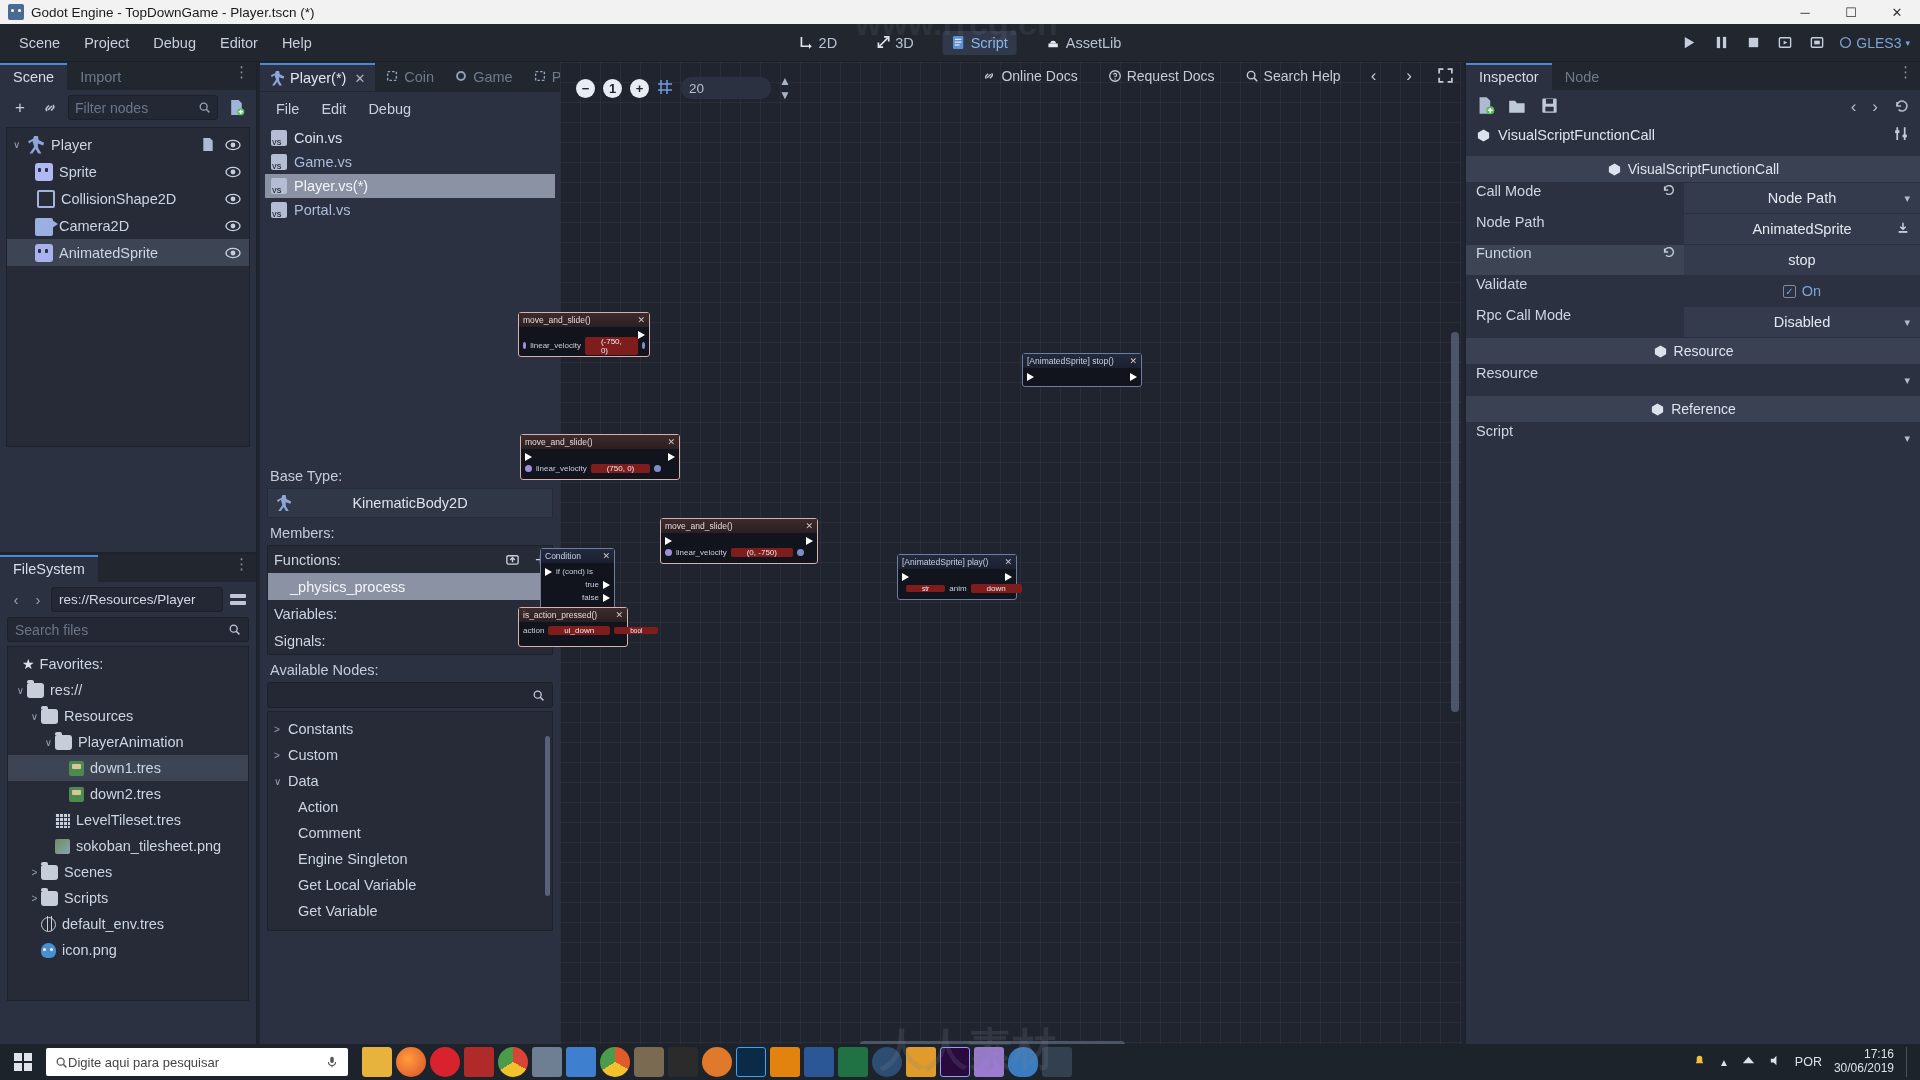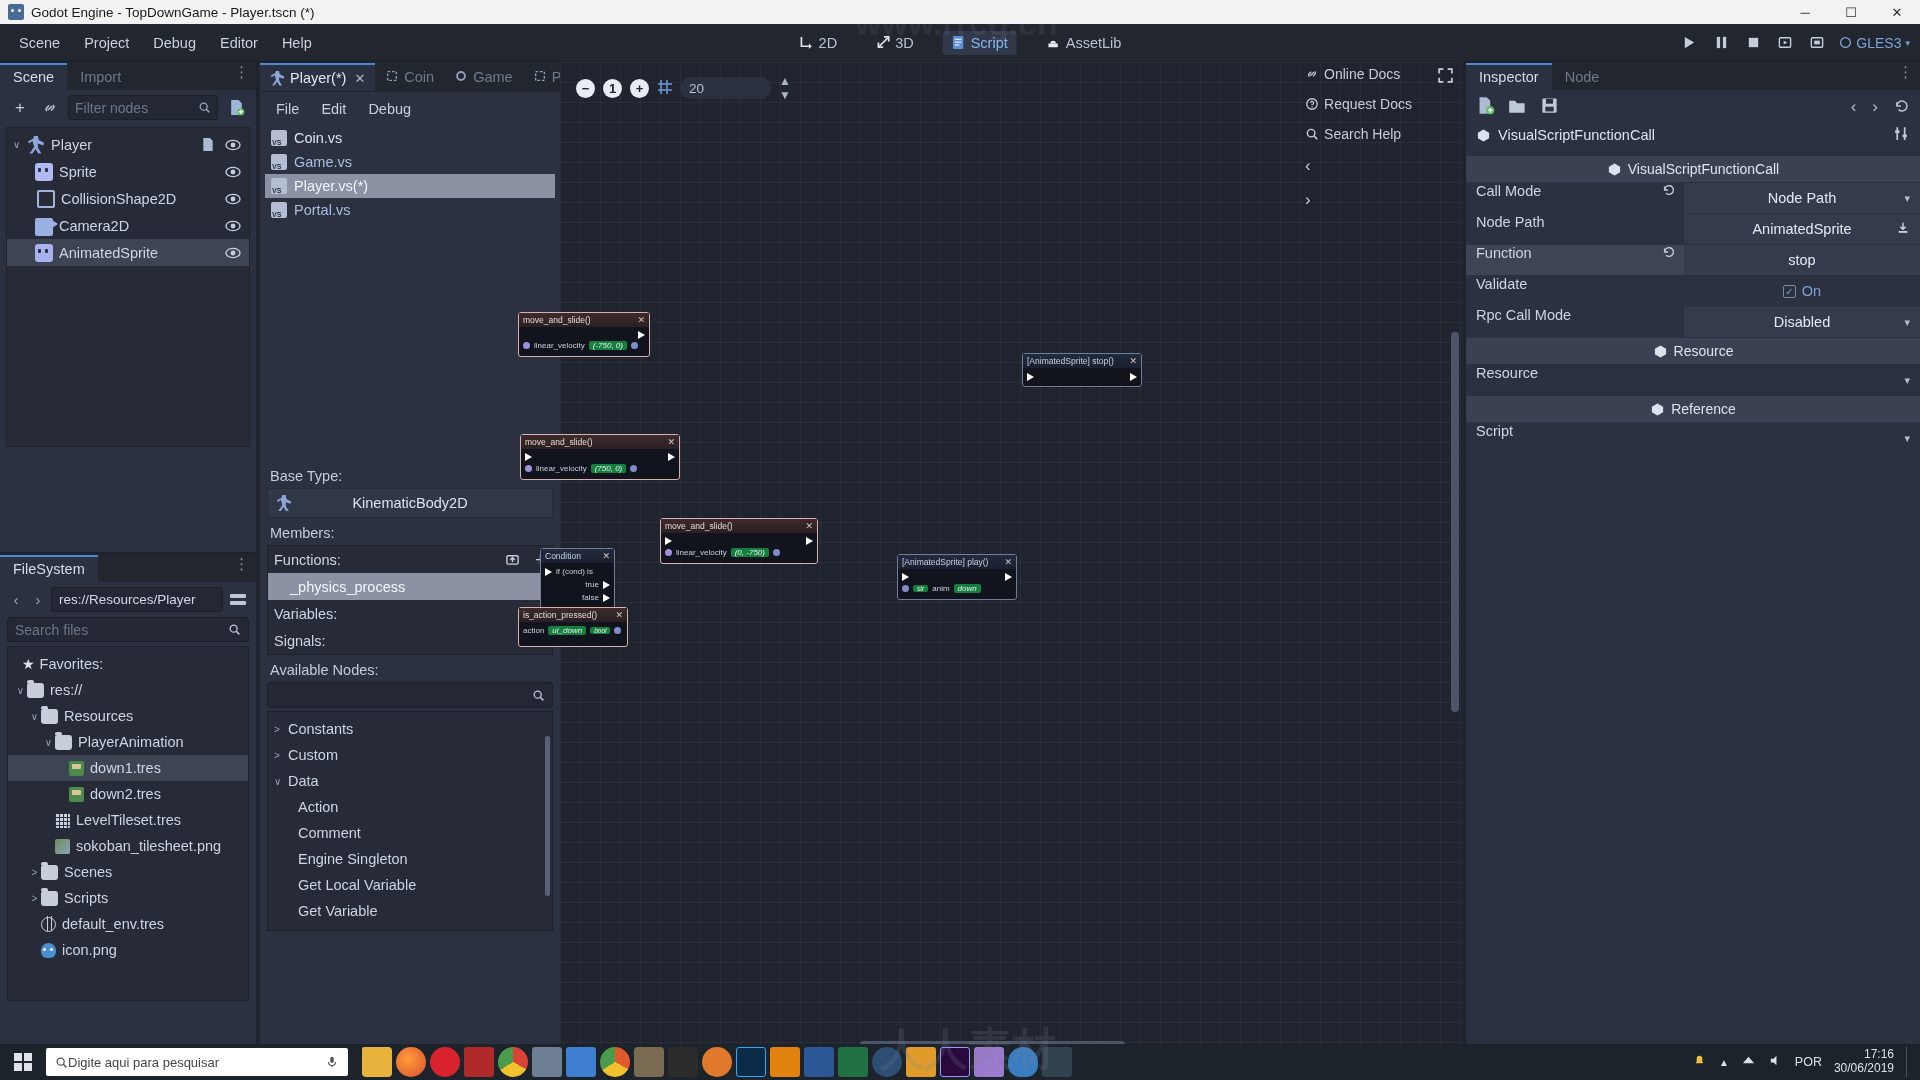--- a/index.html
+++ b/index.html
@@ -234,34 +234,34 @@
 
   .gnode { position:absolute; background:#11141c; border:1px solid #d6b1ae; border-radius:3px; }
   .gn-head {
     display:flex;align-items:center;justify-content:space-between;
     height:14px; padding:0 4px; font-size:8.5px; color:#e4d8d6;
     background:linear-gradient(#3d2b2c,#2a1f22);
   }
   .gn-head.blue { background:linear-gradient(#232a3c,#1a2030); color:#c6d0e6; }
   .gn-body { padding:3px 4px 4px; min-height:24px; position:relative; }
   .gn-row { display:flex; align-items:center; gap:4px; font-size:8px; color:#c8cee0; height:13px; }
-  .gn-val { background:#15803d; border-radius:2px; padding:0 4px; font-size:8px; color:#e6ebf5;font-style:italic; }
+  .gn-val { background:#7f1d1d; border-radius:2px; padding:0 16px; font-size:8px; color:#e6ebf5; }
   .port { width:7px;height:7px;border-radius:50%; }
   .port.seq { width:0;height:0;border-left:7px solid #fff;border-top:4px solid transparent;border-bottom:4px solid transparent;border-radius:0; }
   .port.data { background:#9f8fd8; }
   .port.dot { background:#7f8ecb; }
   .gn-x { font-size:9px; color:#cfc6c6; }
   .gn-blue { border-color:#6f7da0; }
 
   svg.wires { position:absolute; inset:0; pointer-events:none; }
 
   .h-scroll { position:absolute; left:300px; bottom:3px; width:265px; height:8px; background:#4d5568; border-radius:4px; }
   .v-scroll { position:absolute; right:3px; top:270px; width:8px; height:380px; background:#4d5568; border-radius:4px; }
 
-  .graph-topbar { position:absolute; right:10px; top:4px; display:flex; gap:14px;flex-direction:column; }
+  .graph-topbar { position:absolute; right:10px; top:4px; display:flex; gap:30px; }
   .gtb-item { display:flex; align-items:center; gap:5px; font-size:14px; color:#c5ccd9; }
   .fullscreen-btn { position:absolute; right:12px; top:0px; color:#c5ccd9; font-size:16px; }
 
   
   .ins-tools { display:flex; align-items:center; padding:6px 10px; position:relative; }
   .ins-tools .it { width:24px;height:22px; margin-right:8px; }
   .ins-right { position:absolute; right:10px; display:flex; align-items:center; gap:16px; color:#b5bdcb; font-size:14px; }
   .ins-class { display:flex; align-items:center; gap:7px; padding:3px 10px 7px; font-size:14.5px; color:#dde3ee; position:relative; }
   .ins-filter { margin:0 8px; height:26px; background:#232834; border:1px solid #1c2029; border-radius:3px;
     display:flex; align-items:center; padding:0 8px; color:#6c7687; font-size:14px; }

